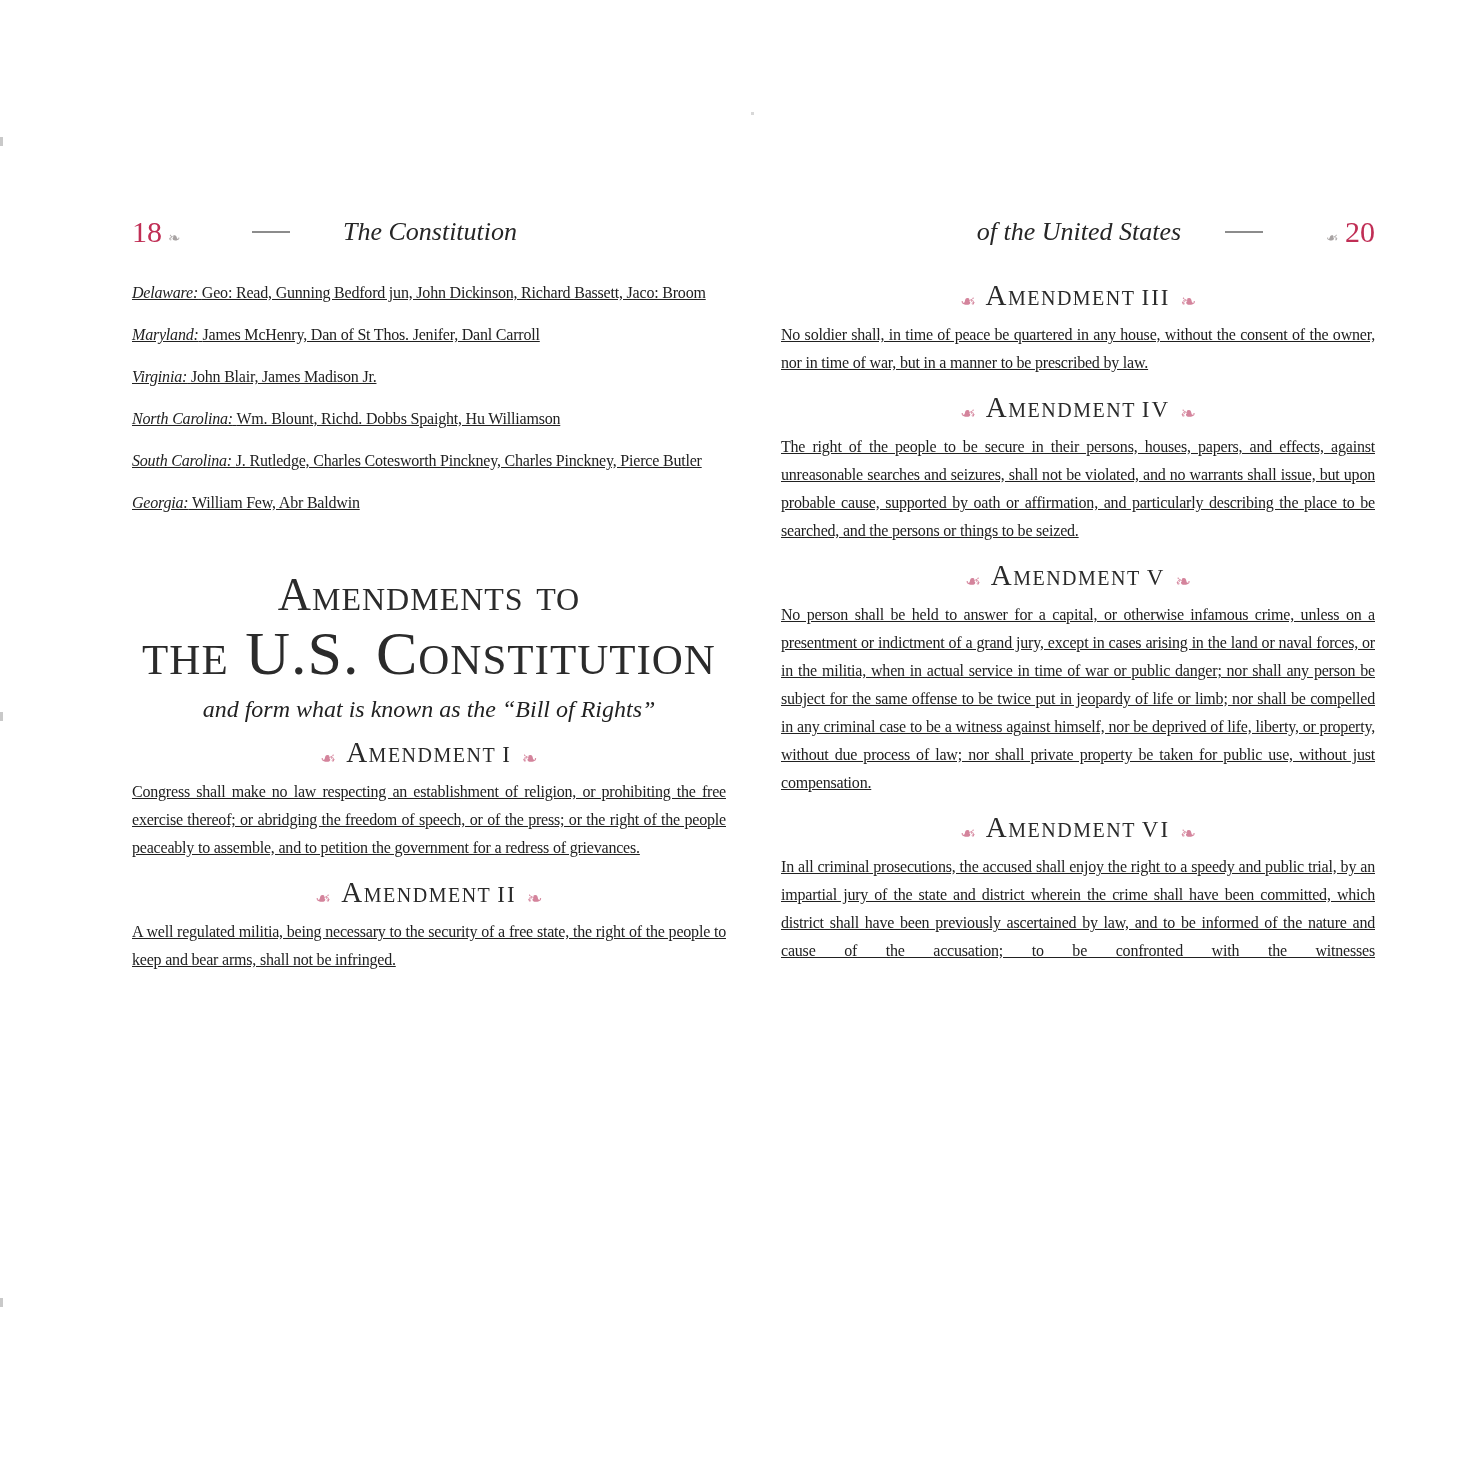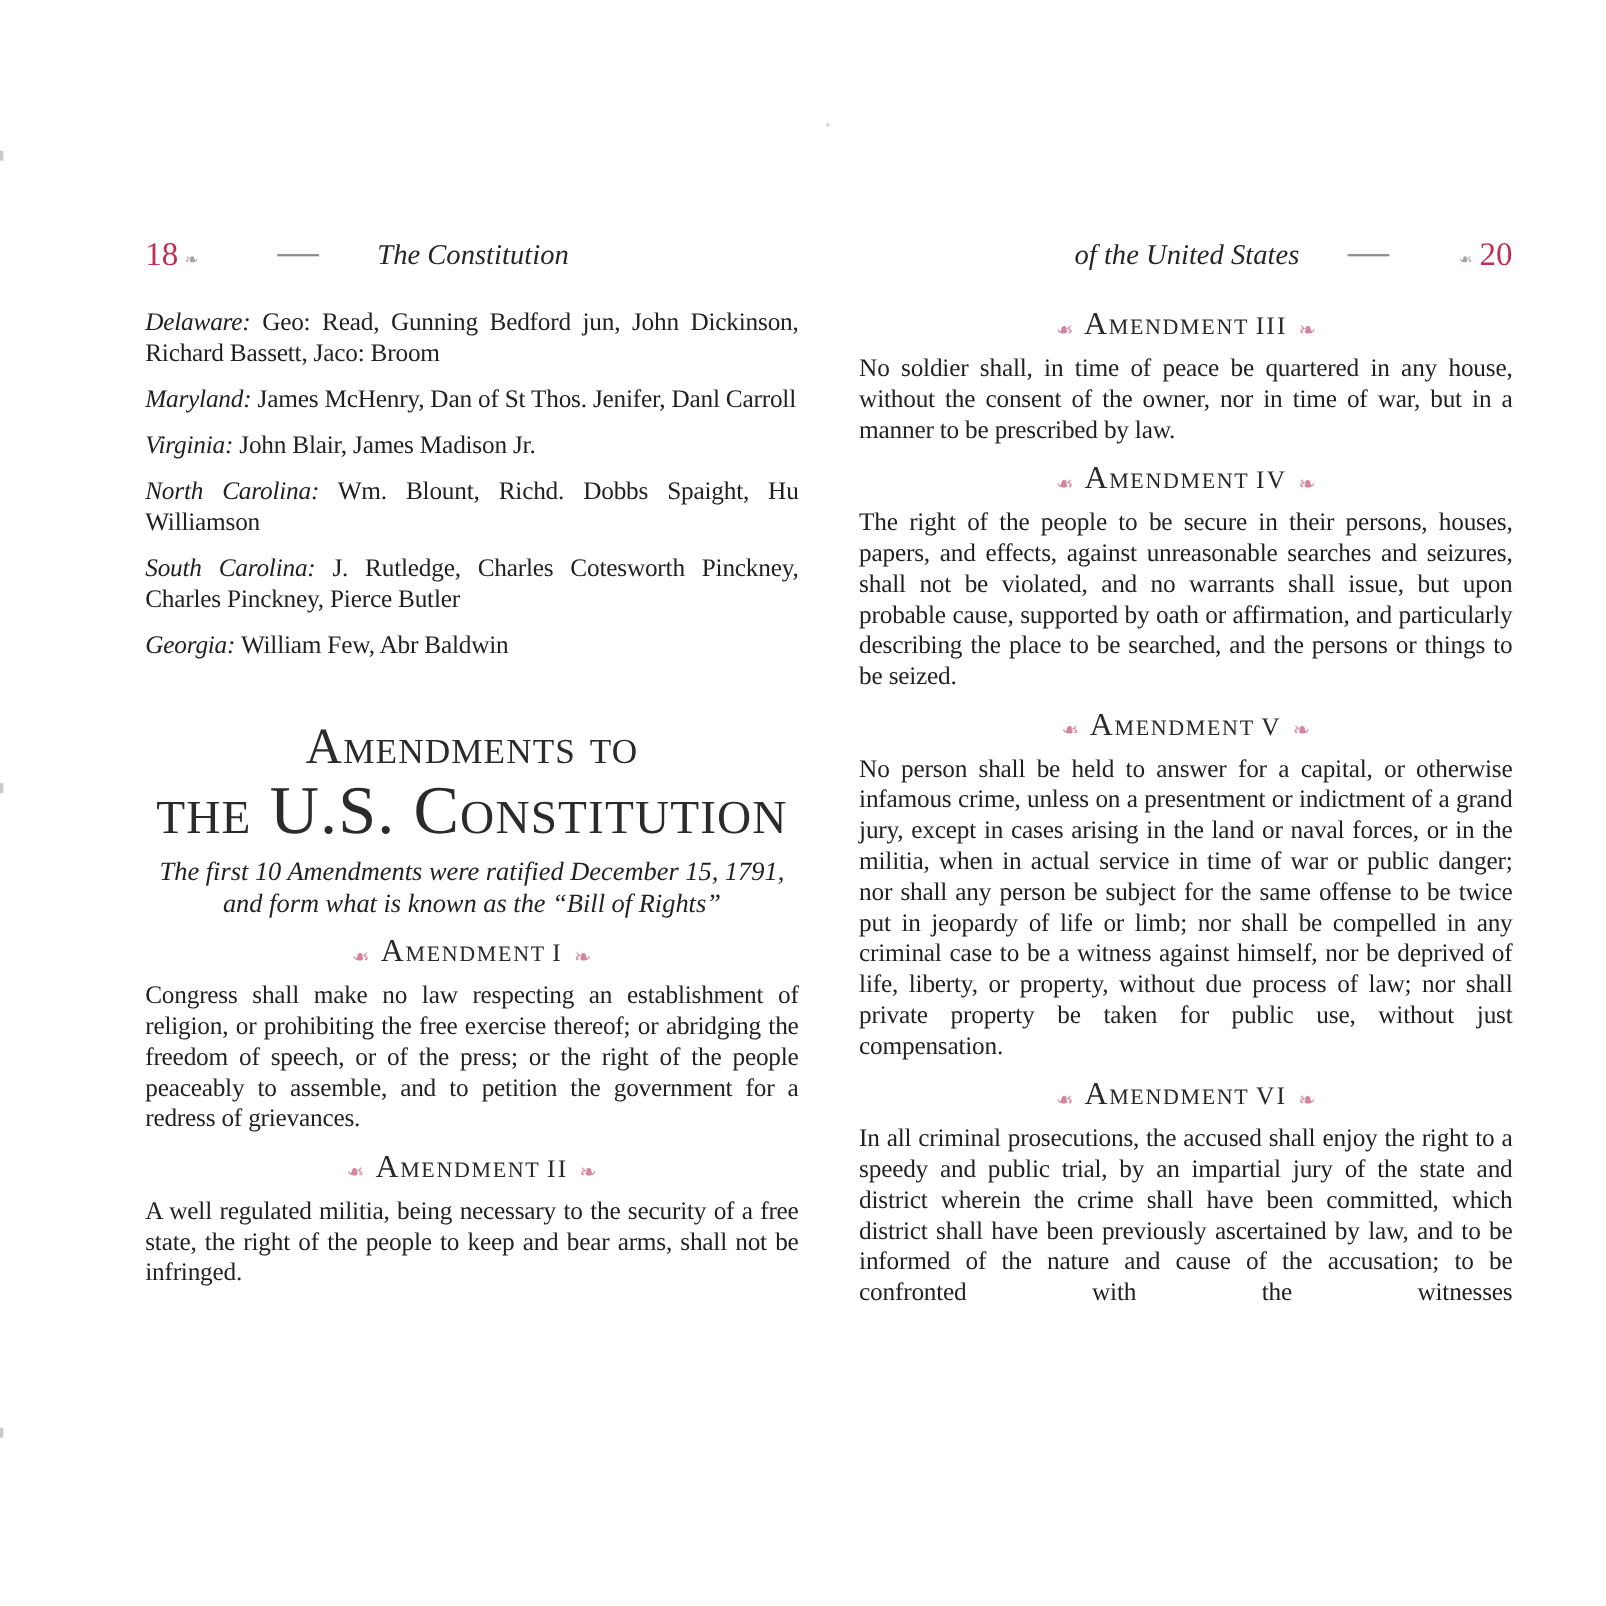--- a/index.html
+++ b/index.html
@@ -29,23 +29,24 @@
   .orn.gray{color:#a8a3a3;font-size:15px;vertical-align:middle;margin:0 6px;}
   .orn.pink{color:#d4849c;font-size:19px;vertical-align:middle;margin:0 10px;}
   .flip{transform:scaleX(-1);}
   .hdash{position:absolute;top:16px;width:38px;border-top:2px solid #8c8c8c;}
   .hdash.dash-left{left:120px;}
   .hdash.dash-right{right:112px;}
 
   
   p.body-text{
     margin:0 0 14px 0;
-    font-size:23px;line-height:28px;
+    font-size:16px;line-height:28px;
     text-align:justify;
     letter-spacing:-0.2px;
+    text-decoration:underline;
   }
   p.body-text:last-child{margin-bottom:0;}
   .state{font-style:italic;}
   p.cont{text-align-last:justify;}
 
   
   .main-title{
     margin:50px 0 12px 0;
     text-align:center;
     font-weight:normal;
@@ -101,21 +102,20 @@
   <p class="body-text"><span class="state">North Carolina:</span> <span>Wm. Blount, Richd. Dobbs Spaight, Hu Williamson</span></p>
   <p class="body-text"><span class="state">South Carolina:</span> <span>J. Rutledge, Charles Cotesworth Pinckney, Charles Pinckney, Pierce Butler</span></p>
   <p class="body-text"><span class="state">Georgia:</span> <span>William Few, Abr Baldwin</span></p>
 
   <h1 class="main-title">
     <span class="title-line1">Amendments to</span>
     <span class="title-line2">the U.S. Constitution</span>
   </h1>
 
   <div class="subtitle">
-    <div>The first 10 Amendments were ratified December 15, 1791,</div>
     <div>and form what is known as the “Bill of Rights”</div>
   </div>
 
   <div class="amend-heading">
     <span class="orn pink flip">❧</span><span class="ah-word">Amendment</span><span class="ah-num">I</span><span class="orn pink">❧</span>
   </div>
   <p class="body-text">Congress shall make no law respecting an establishment of religion, or prohibiting the free exercise thereof; or abridg­ing the freedom of speech, or of the press; or the right of the people peaceably to assemble, and to petition the govern­ment for a redress of grievances.</p>
 
   <div class="amend-heading">
     <span class="orn pink flip">❧</span><span class="ah-word">Amendment</span><span class="ah-num">II</span><span class="orn pink">❧</span>

